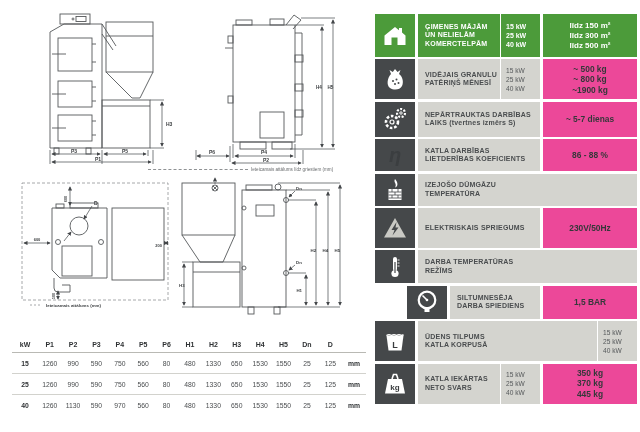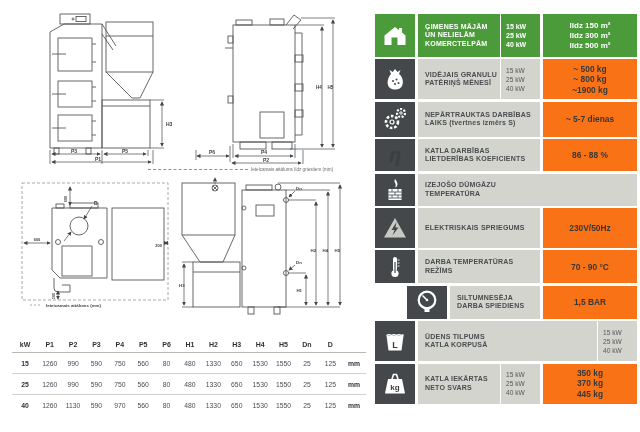--- a/index.html
+++ b/index.html
@@ -13,21 +13,21 @@
 
   
   #specs{position:absolute;left:375px;top:14px;width:262px;height:410px;
          display:flex;flex-direction:column;gap:2.4px;}
   .spec-row{display:flex;gap:3px;flex:0 0 auto;}
   .icon-cell{flex:0 0 40px;background:#45484a;display:flex;align-items:center;justify-content:center;}
   .label-cell{flex:1;background:#d4d4cf;display:flex;align-items:center;padding-left:7px;min-width:0;}
   .label-lines{flex:1;font-size:7px;font-weight:bold;color:#4a4d4f;line-height:8.6px;letter-spacing:0.2px;}
   .kw-col{flex:0 0 34px;border-left:1px solid #ffffff;align-self:stretch;display:flex;flex-direction:column;
           justify-content:center;padding-left:5px;font-size:6.6px;color:#55585a;line-height:9px;}
-  .value-cell{flex:0 0 94px;background:#f97316;display:flex;flex-direction:column;justify-content:center;
+  .value-cell{flex:0 0 94px;background:#ec4899;display:flex;flex-direction:column;justify-content:center;
               align-items:center;font-weight:bold;font-size:8.4px;color:#35383a;line-height:10.4px;}
   .spec-row.green .icon-cell,.spec-row.green .label-cell,.spec-row.green .value-cell{background:#4c9b3a;}
   .spec-row.green .label-lines{color:#fff;}
   .spec-row.green .kw-col{color:#fff;font-weight:bold;font-size:7px;}
   .spec-row.green .value-cell{color:#fff;font-size:8px;line-height:10px;}
 
   
   .rh1{height:43px;} .rh2{height:40px;} .rh3{height:35px;} .rh4{height:32px;} .rh5{height:32px;}
   .rh6{height:40px;} .rh7{height:35px;} .rh8{height:33px;} .rh9{height:33px;padding-left:32px;} .rh10{height:40px;} .rh11{height:40px;}
 
@@ -408,23 +408,20 @@
           <path d="M13 8 v11" stroke="#45484a" stroke-width="1.2"></path>
           <path d="M15.5 6 h2 M15.5 9 h2 M15.5 12 h2" stroke="#fff" stroke-width="0.9"></path>
         </svg>
       </div>
       <div class="label-cell">
         <div class="label-lines">
           <div>DARBA TEMPERATŪRAS</div>
           <div>REŽĪMS</div>
         </div>
       </div>
-      <div class="value-cell">
-        <div>70 - 90 °C</div>
-      </div>
     </div>
 
     <div class="spec-row rh9">
       <div class="icon-cell">
         <svg width="26" height="26" viewBox="0 0 26 26">
           <rect x="10.5" y="18" width="5" height="5" fill="#fff"></rect>
           <circle cx="13" cy="11" r="8.3" fill="none" stroke="#fff" stroke-width="2.2"></circle>
           <path d="M13 11 L8.5 6.5" stroke="#fff" stroke-width="1.6"></path>
           <circle cx="13" cy="11" r="1.3" fill="#fff"></circle>
         </svg>

